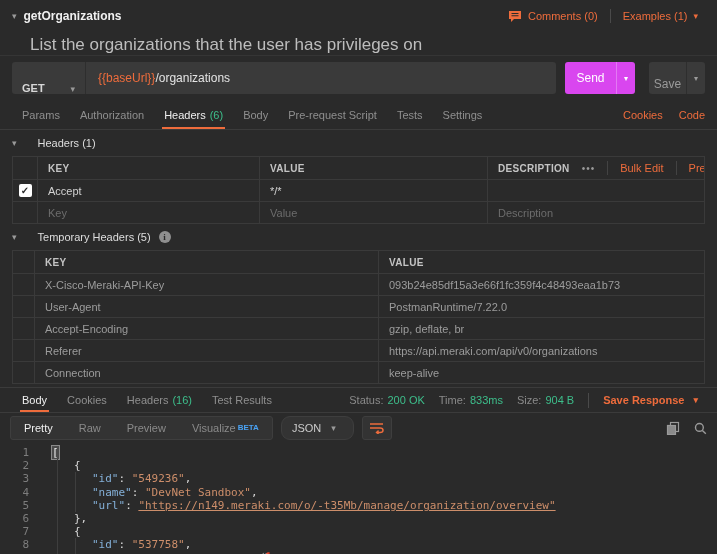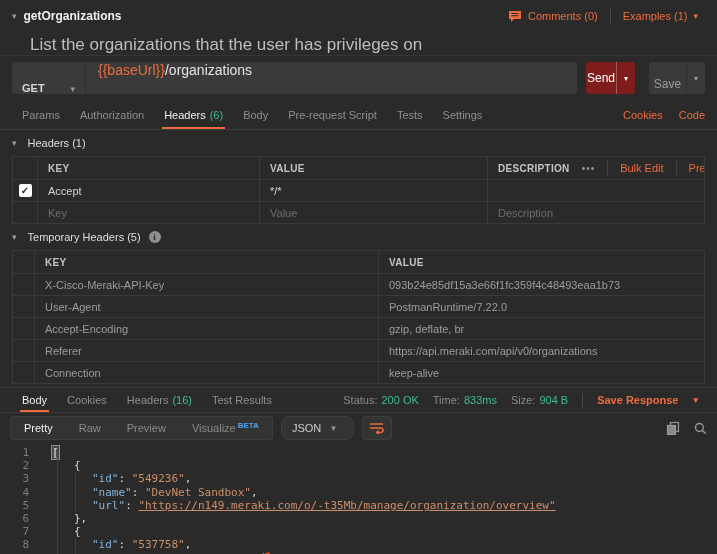--- a/index.html
+++ b/index.html
@@ -17,45 +17,45 @@
   .hdr-link { display:flex; align-items:center; gap:6px; font-size:11px; color:#ee6c3c; cursor:pointer; }
   .vdiv { width:1px; height:14px; background:#4a4a4a; }
   .desc { margin:12px 0 0 18px; font-size:17px; color:#bdbdbd; }
 
   
   .url-row { display:flex; align-items:center; padding:0 12px; height:36px; margin:4px 0; }
   .url-bar { flex:1; display:flex; background:#3a3a3a; border-radius:3px; height:32px; overflow:hidden; }
   .method { width:74px; display:flex; align-items:flex-end; padding:0 10px; border-right:1px solid #2e2e2e; cursor:pointer; }
   .method-label { font-size:11px; font-weight:bold; color:#d8d8d8; }
   .method .caret { margin-left:auto; margin-right:0; }
-  .url-input { flex:1; display:flex; align-items:flex-start; padding:0 12px; font-size:14px; color:#e4e4e4; }
+  .url-input { flex:1; display:flex; align-items:center; padding:0 12px; font-size:12px; color:#e4e4e4; }
   .url-var { color:#ee6c3c; }
   .btn { height:32px; border:none; border-radius:3px; display:flex; align-items:stretch; cursor:pointer; overflow:hidden; }
-  .send-btn { width:49px; margin-left:9px; background:#7f1d1d; }
+  .send-btn { width:70px; margin-left:9px; background:#d946ef; }
   .send-btn .btn-label { color:#fff; }
   .send-btn .btn-caret { border-left:1px solid rgba(255,255,255,.28); color:#fff; }
   .save-btn { width:56px; margin-left:14px; background:#3a3a3a; }
   .save-btn .btn-label { color:#9a9a9a;margin-top:12px; }
   .save-btn .btn-caret { border-left:1px solid #2e2e2e; color:#9a9a9a; }
   .btn-label { flex:1; display:flex; align-items:center; justify-content:center; font-size:12px; }
   .btn-caret { width:19px; display:flex; align-items:center; justify-content:center; font-size:8px; }
 
   
   .tabs-row { display:flex; align-items:stretch; height:30px; padding:0 12px; border-bottom:1px solid #3b3b3b; }
   .tab { display:flex; align-items:center; padding:0 10px; font-size:11px; color:#8f8f8f;
     cursor:pointer; position:relative; gap:4px; }
   .tab.active { color:#f0f0f0; }
   .tab.active::after { content:""; position:absolute; left:8px; right:8px; bottom:0; height:2px; background:#ee6c3c; }
   .tab-count { color:#3dbe8b; }
   .tabs-right { margin-left:auto; display:flex; align-items:center; gap:16px; }
   .tabs-right .link { font-size:11px; color:#ee6c3c; cursor:pointer; }
 
   
   .section-title { height:26px; display:flex; align-items:center; padding:0 12px; }
-  .section-title .label { font-size:11px; color:#dedede; margin-left:4px; }
+  .section-title .label { font-size:11px; color:#dedede; margin-left:14px; }
   .info-icon { width:12px; height:12px; border-radius:50%; background:#8f8f8f; color:#2a2a2a;
     font-size:9px; font-weight:bold; display:inline-flex; align-items:center; justify-content:center;
     margin-left:8px; font-family:"Liberation Serif", serif; }
   .tbl { margin:0 12px; border:1px solid #3a3a3a; font-size:11px; }
   .trow { display:flex; height:22px; border-top:1px solid #3a3a3a; }
   .trow:first-child { border-top:none; }
   .tcell { padding:0 10px; border-left:1px solid #3a3a3a; display:flex; align-items:center;
     overflow:hidden; white-space:nowrap; }
   .tcell:first-child { border-left:none; }
   .th { font-size:10px; font-weight:bold; color:#c4c4c4; letter-spacing:.3px; }
@@ -72,27 +72,27 @@
   .desc-controls .ctl { color:#ee6c3c; font-size:11px; padding:0 12px; cursor:pointer;
     border-left:1px solid #434343; display:flex; align-items:center; gap:6px; height:14px; }
 
   
   .resp-tabs { display:flex; align-items:stretch; height:26px; padding:0 12px; margin-top:3px;
     border-top:1px solid #3b3b3b; border-bottom:1px solid #3b3b3b; }
   .resp-right { margin-left:auto; display:flex; align-items:center; font-size:11px; gap:14px; }
   .meta { display:flex; gap:4px; }
   .meta .m-label { color:#8a8a8a; }
   .meta .m-value { color:#3dbe8b; }
-  .save-resp { display:flex; align-items:center; gap:15px; color:#ee6c3c; font-weight:bold;
+  .save-resp { display:flex; align-items:center; gap:9px; color:#ee6c3c; font-weight:bold;
     border-left:1px solid #4a4a4a; padding-left:14px; height:15px; cursor:pointer; }
 
   .view-row { height:30px; display:flex; align-items:center; padding:0 10px; }
   .views-group { display:flex; align-items:center; height:24px; background:#333;
     border:1px solid #3e3e3e; border-radius:3px; }
-  .view { padding:0 13px; font-size:11px; color:#8a8a8a; cursor:pointer; display:flex; align-items:flex-start; }
+  .view { padding:0 13px; font-size:11px; color:#8a8a8a; cursor:pointer; display:flex; align-items:center; }
   .view.active { color:#f0f0f0; }
   .beta { color:#4aa3f5; font-size:8px; font-weight:bold; margin-left:2px; margin-top:-1px; }
   .json-dd { margin-left:8px; height:24px; background:#333; border:1px solid #3e3e3e; border-radius:9px;
     display:flex; align-items:center; gap:10px; padding:0 10px; font-size:11px; color:#cccccc; cursor:pointer; }
   .wrap-btn { margin-left:8px; width:30px; height:24px; background:#333; border:1px solid #3e3e3e;
     border-radius:3px; display:flex; align-items:center; justify-content:center; cursor:pointer; }
   .view-right { margin-left:auto; display:flex; align-items:center; gap:14px; }
   .icon-btn { display:flex; align-items:center; justify-content:center; cursor:pointer; }
 
   

